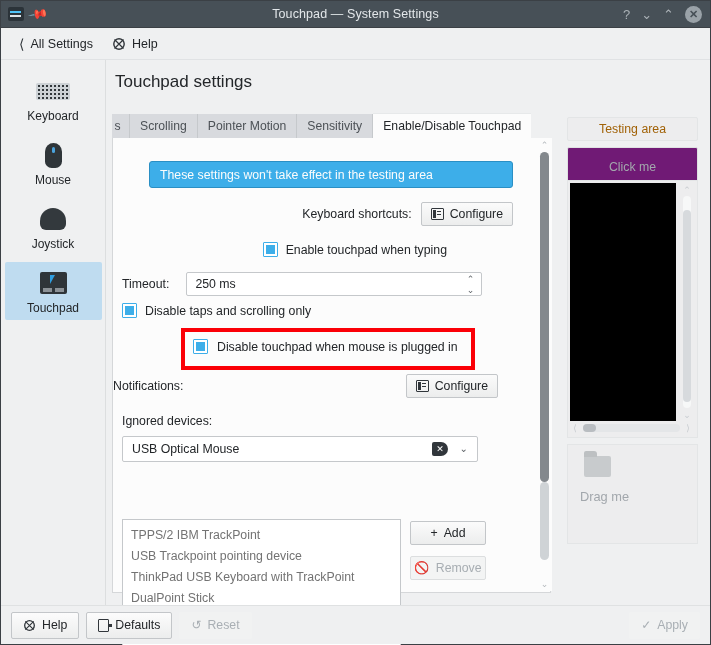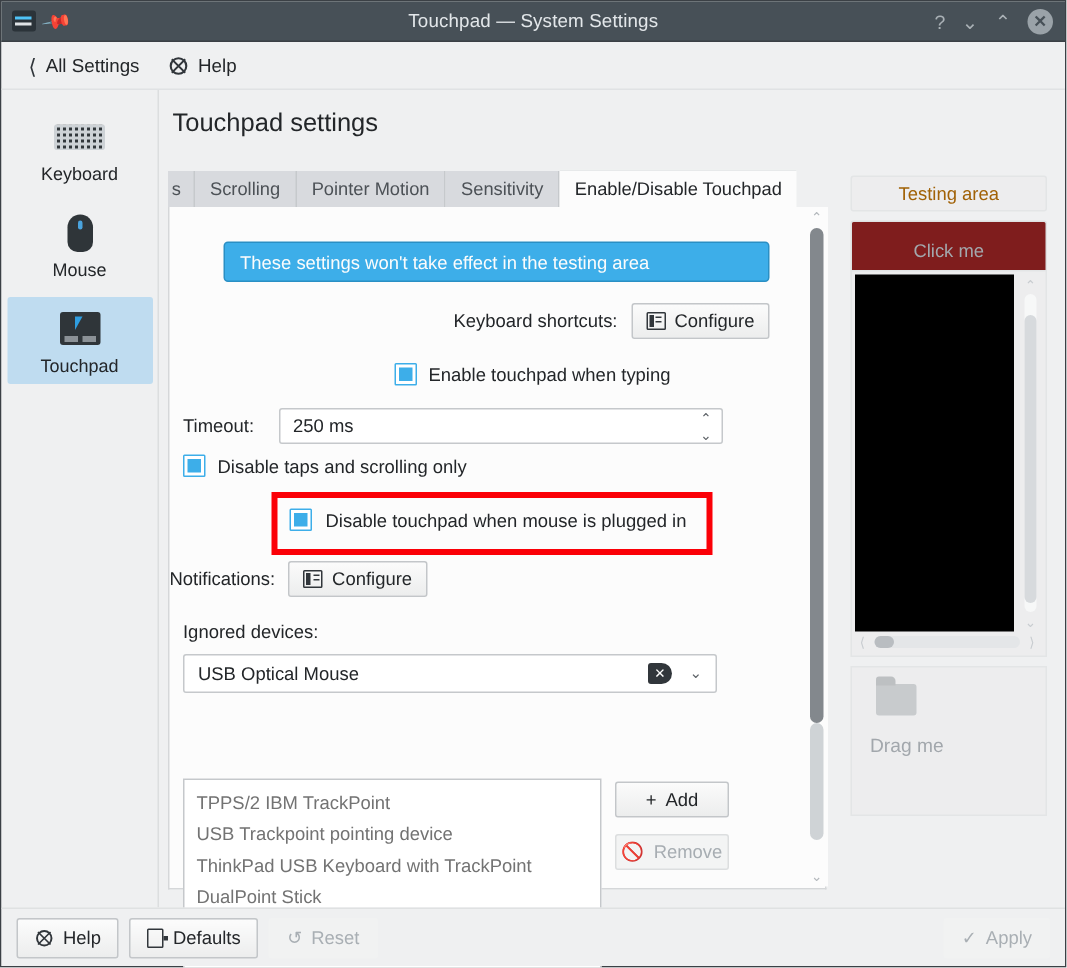--- a/index.html
+++ b/index.html
@@ -210,21 +210,21 @@
   }
   .test-title {
     position: absolute; left: 6px; top: 3px; width: 131px; height: 24px;
     display: flex; align-items: center; justify-content: center;
     font-size: 12.3px; color: #a16207; background: #ededee;
     border: 1px solid #e3e5e6; border-radius: 2px;
   }
   .click-me {
     position: absolute; left: 6px; top: 33px; width: 131px; height: 40px;
     display: flex; align-items: center; justify-content: center;
-    font-size: 12.3px; color: #a3a8ad; background: #7f1d1d;
+    font-size: 12.3px; color: #a3a8ad; background: #701a75;
     border: 1px solid #dfe1e2; border-radius: 2px;
   }
   .black-area {
     position: absolute; left: 6px; top: 66px; width: 131px; height: 258px;
     background: #ededee; border: 1px solid #e3e5e6;
   }
   .black-inner { position: absolute; left: 2px; top: 2px; width: 106px; height: 238px; background: #000; }
   .bv-scroll { position: absolute; right: 3px; top: 2px; width: 14px; height: 238px;
       display:flex; flex-direction:column; align-items:center; }
   .bv-arrow { height: 13px; color: #c8ccd0; font-size: 9px; display:flex; align-items:center; }
@@ -310,20 +310,26 @@
           <span class="ico-keyboard"></span>
         </span>
       <span class="side-label">Keyboard</span>
     </div>
     <div class="side-item">
       <span class="ico">
           <span class="ico-mouse"></span>
         </span>
       <span class="side-label">Mouse</span>
     </div>
+    <div class="side-item">
+      <span class="ico">
+          <span class="ico-joy"></span>
+        </span>
+      <span class="side-label">Joystick</span>
+    </div>
     <div class="side-item selected">
       <span class="ico">
           <span class="ico-pad">
             <span class="cursor"></span>
           </span>
         </span>
       <span class="side-label">Touchpad</span>
     </div>
   </div>
 
@@ -386,21 +392,21 @@
         <span class="chk"></span>
         <span class="lbl">Disable taps and scrolling only</span>
       </div>
 
       <div class="row" style="left:80px; top:201px; gap:9px;">
         <span class="chk"></span>
         <span class="lbl">Disable touchpad when mouse is plugged in</span>
       </div>
       <div class="red-box"></div>
 
-      <div class="row" style="left:0; top:236px; width:385px; justify-content:flex-start; gap:9px;">
+      <div class="row" style="left:0; top:236px; width:385px; justify-content:space-between; gap:9px;">
         <span class="lbl">Notifications:</span>
         <span class="btn">
           <span class="cfg-glyph"></span>
           <span>Configure</span>
         </span>
       </div>
 
       <div class="row" style="left:9px; top:276px;">
         <span class="lbl">Ignored devices:</span>
       </div>

